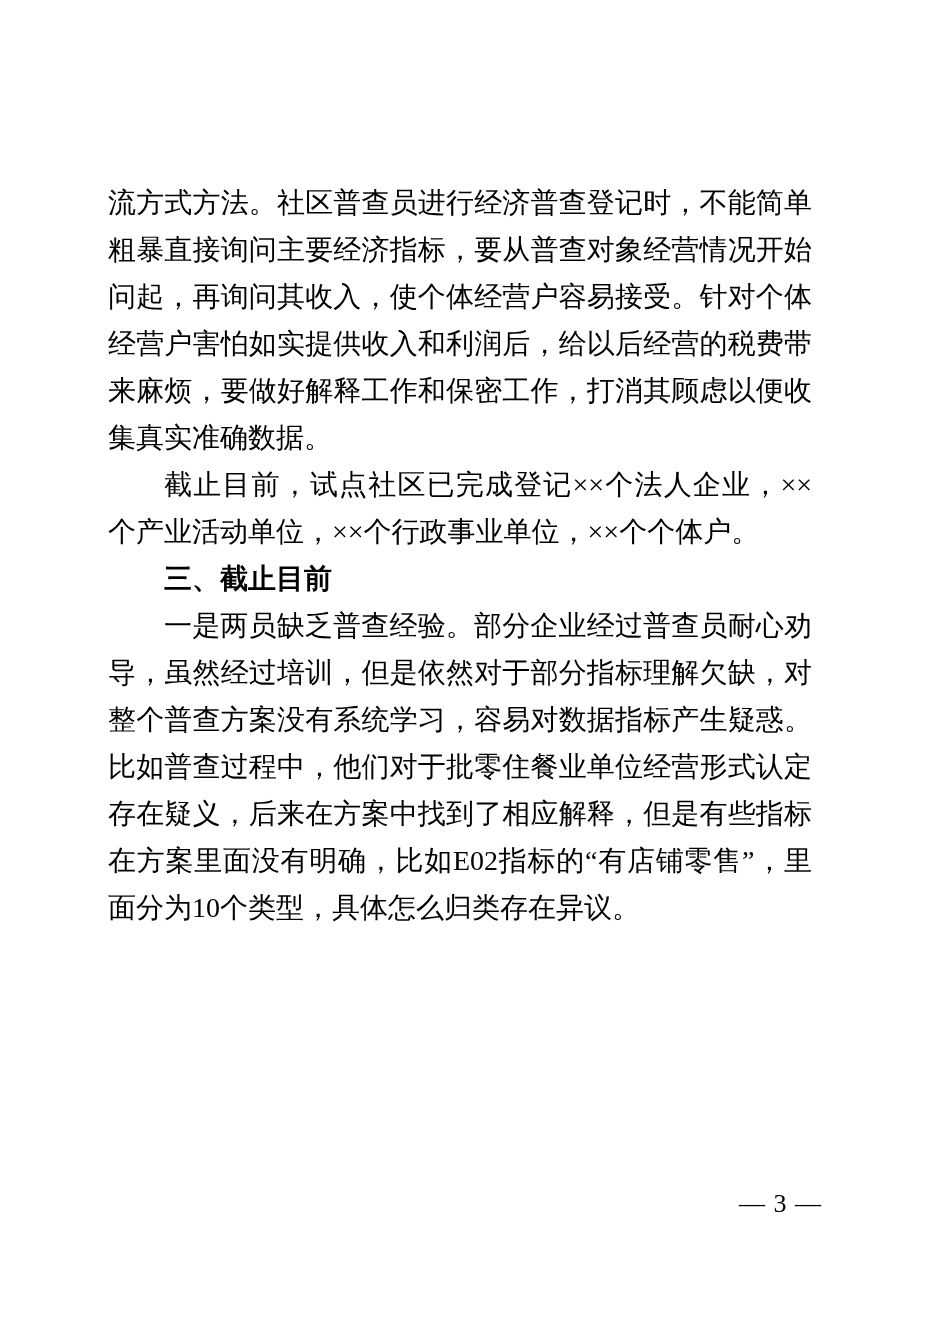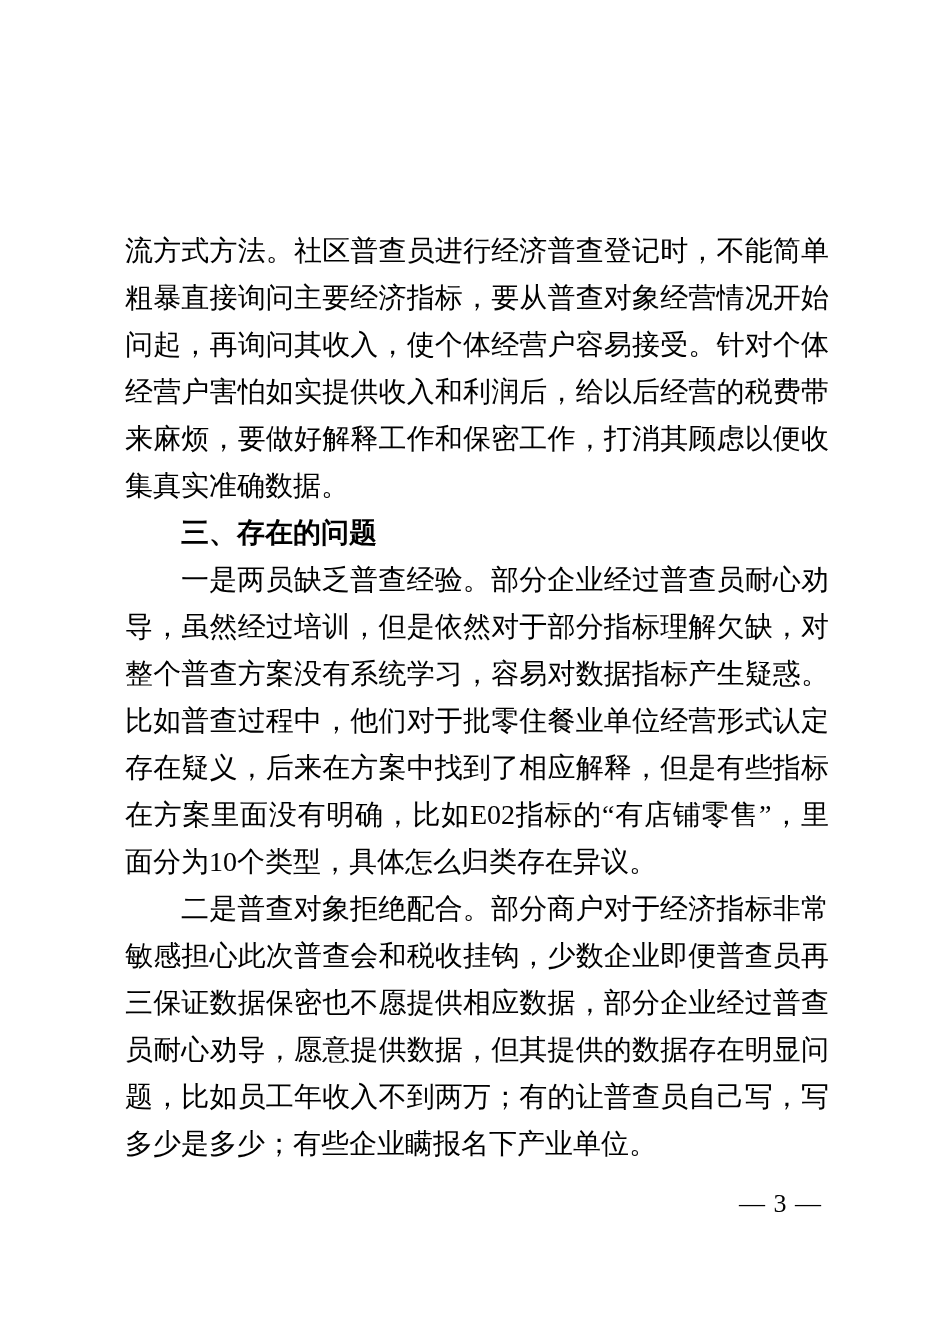--- a/index.html
+++ b/index.html
@@ -12,27 +12,26 @@
     width: 950px;
     height: 1344px;
     background: #ffffff;
     overflow: hidden;
     font-family: "Liberation Serif", "DejaVu Serif", serif;
     color: #000000;
   }
   .content {
     position: absolute;
     top: 179px;
-    left: 125px;
+    left: 108px;
     width: 704px;
     font-size: 28px;
     line-height: 47px;
     text-align: justify;
     text-justify: inter-character;
-    margin-top: 48px;
   }
   .content p {
     margin: 0;
     padding: 0;
   }
   .indent {
     text-indent: 2em;
   }
   .no-indent {
     text-indent: 0;
@@ -55,18 +54,18 @@
     letter-spacing: 1px;
     color: #000000;
   }
 </style>
 </head>
 <body>
 
 <div class="page">
   <div class="content">
     <p class="no-indent">流方式方法。社区普查员进行经济普查登记时，不能简单粗暴直接询问主要经济指标，要从普查对象经营情况开始问起，再询问其收入，使个体经营户容易接受。针对个体经营户害怕如实提供收入和利润后，给以后经营的税费带来麻烦，要做好解释工作和保密工作，打消其顾虑以便收集真实准确数据。</p>
-    <h3 class="section-heading">三、存在的问题</h3>
+    <p class="indent">截止目前，试点社区已完成登记××个法人企业，××个产业活动单位，××个行政事业单位，××个个体户。</p>
+    <h3 class="section-heading">三、截止目前</h3>
     <p class="indent">一是两员缺乏普查经验。部分企业经过普查员耐心劝导，虽然经过培训，但是依然对于部分指标理解欠缺，对整个普查方案没有系统学习，容易对数据指标产生疑惑。比如普查过程中，他们对于批零住餐业单位经营形式认定存在疑义，后来在方案中找到了相应解释，但是有些指标在方案里面没有明确，比如E02指标的“有店铺零售”，里面分为10个类型，具体怎么归类存在异议。</p>
-    <p class="indent">二是普查对象拒绝配合。部分商户对于经济指标非常敏感担心此次普查会和税收挂钩，少数企业即便普查员再三保证数据保密也不愿提供相应数据，部分企业经过普查员耐心劝导，愿意提供数据，但其提供的数据存在明显问题，比如员工年收入不到两万；有的让普查员自己写，写多少是多少；有些企业瞒报名下产业单位。</p>
   </div>
   <div class="page-number">— 3 —</div>
 </div>
 
 </body></html>

